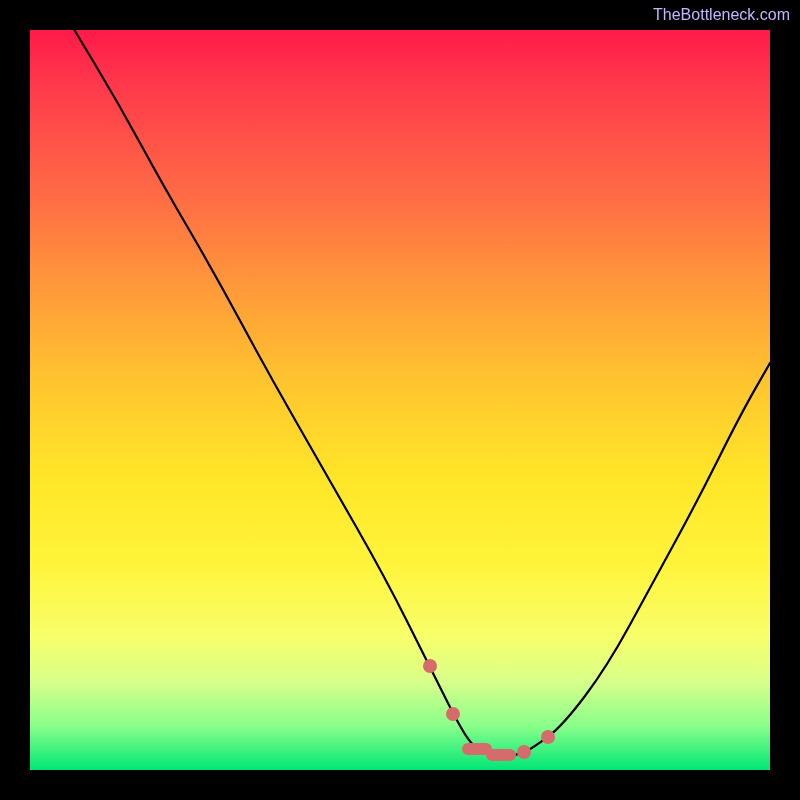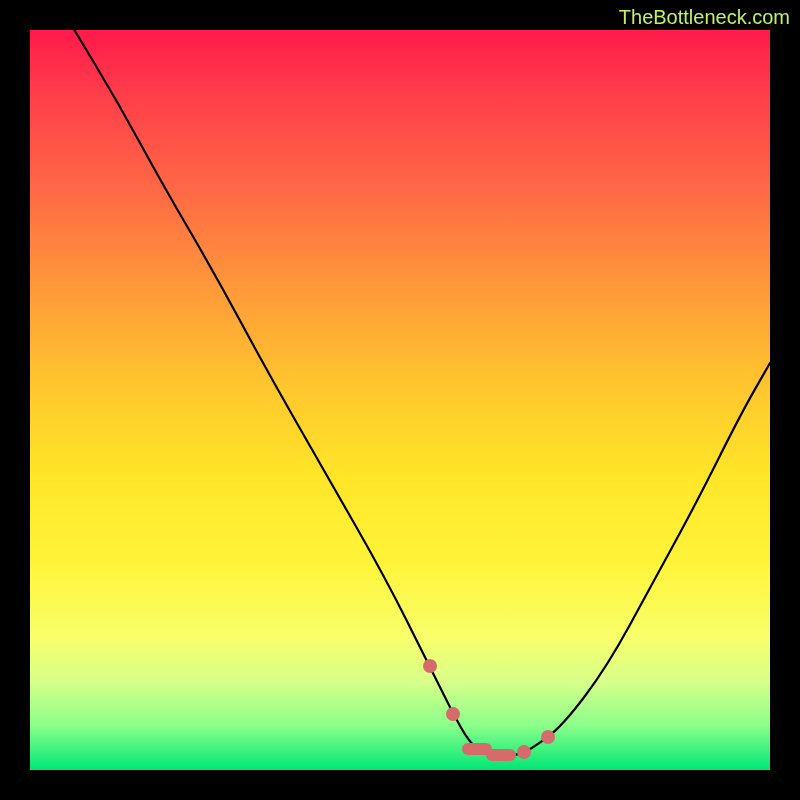--- a/index.html
+++ b/index.html
@@ -8,22 +8,22 @@
     width: 800px;
     height: 800px;
     background: #000;
     position: relative;
     font-family: Arial, sans-serif;
   }
   .watermark {
     position: absolute;
     top: 6px;
     right: 10px;
-    color: #bef264;
-    font-size: 20px;
+    color: #c4b5fd;
+    font-size: 16px;
     z-index: 10;
   }
   .plot-area {
     position: absolute;
     left: 30px;
     top: 30px;
     width: 740px;
     height: 740px;
     overflow: hidden;
   }

